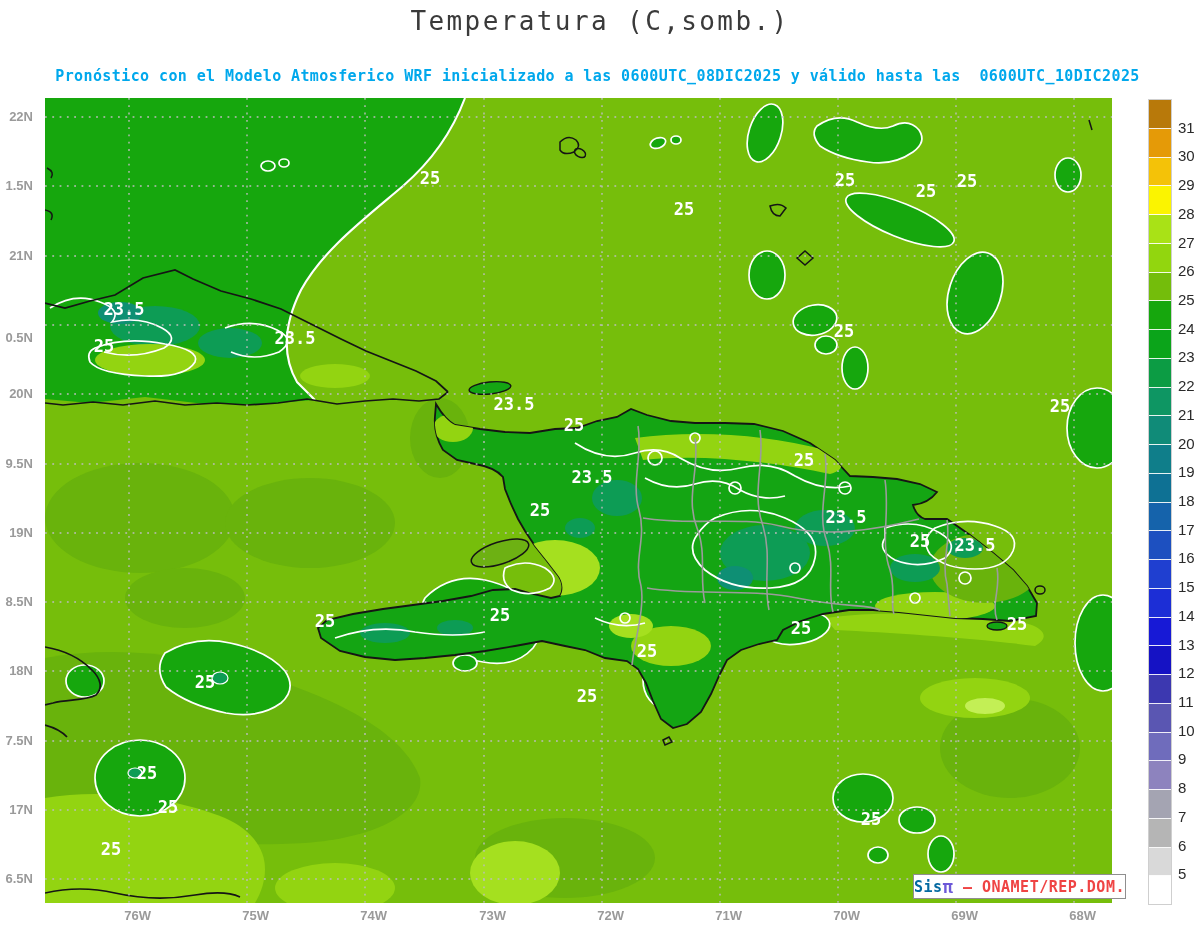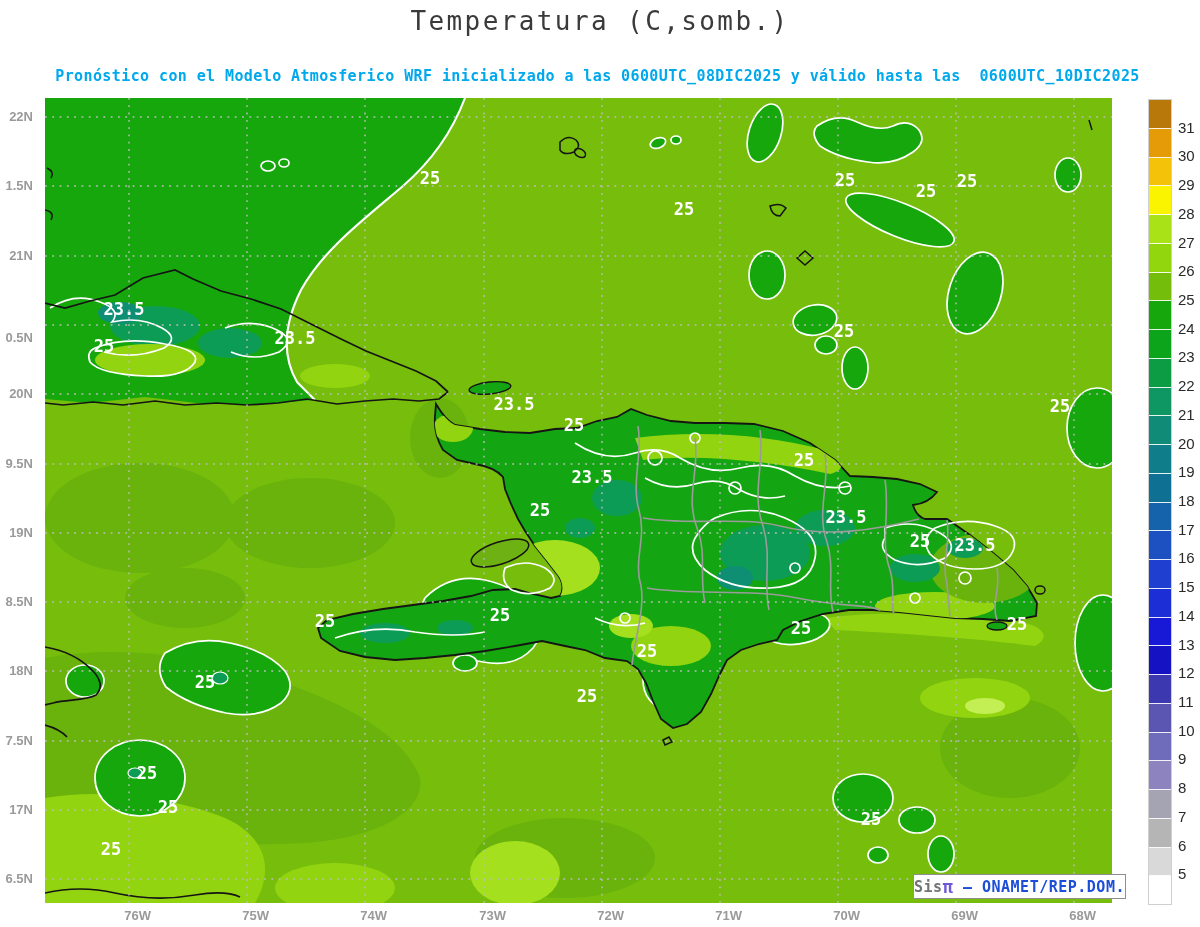--- a/index.html
+++ b/index.html
@@ -45,23 +45,23 @@
     position:absolute;left:1178px;width:40px;
     font-family:"Liberation Sans",sans-serif;font-size:15px;color:#2a2a2a;
   }
   
   #brand-box{
     position:absolute;left:913px;top:874px;width:211px;height:23px;
     background:#ffffff;border:1px solid #8f8f8f;z-index:5;
     display:flex;align-items:center;justify-content:center;
     font-size:15px;font-weight:bold;letter-spacing:.5px;white-space:pre;
   }
-  #brand-box .sis{color:#737373;}
+  #brand-box .sis{color:#0369a1;}
   #brand-box .pi{color:#6c58d8;font-size:17px;}
-  #brand-box .org{color:#1d4ed8;}
+  #brand-box .org{color:#ef4444;}
   svg text.clab{
     font-family:"DejaVu Sans Mono",monospace;font-weight:bold;
     font-size:17px;fill:#ffffff;
   }
 </style>
 </head>
 <body>
 
 <div id="page-title">Temperatura (C,somb.)</div>
 <div id="subtitle-row1">

